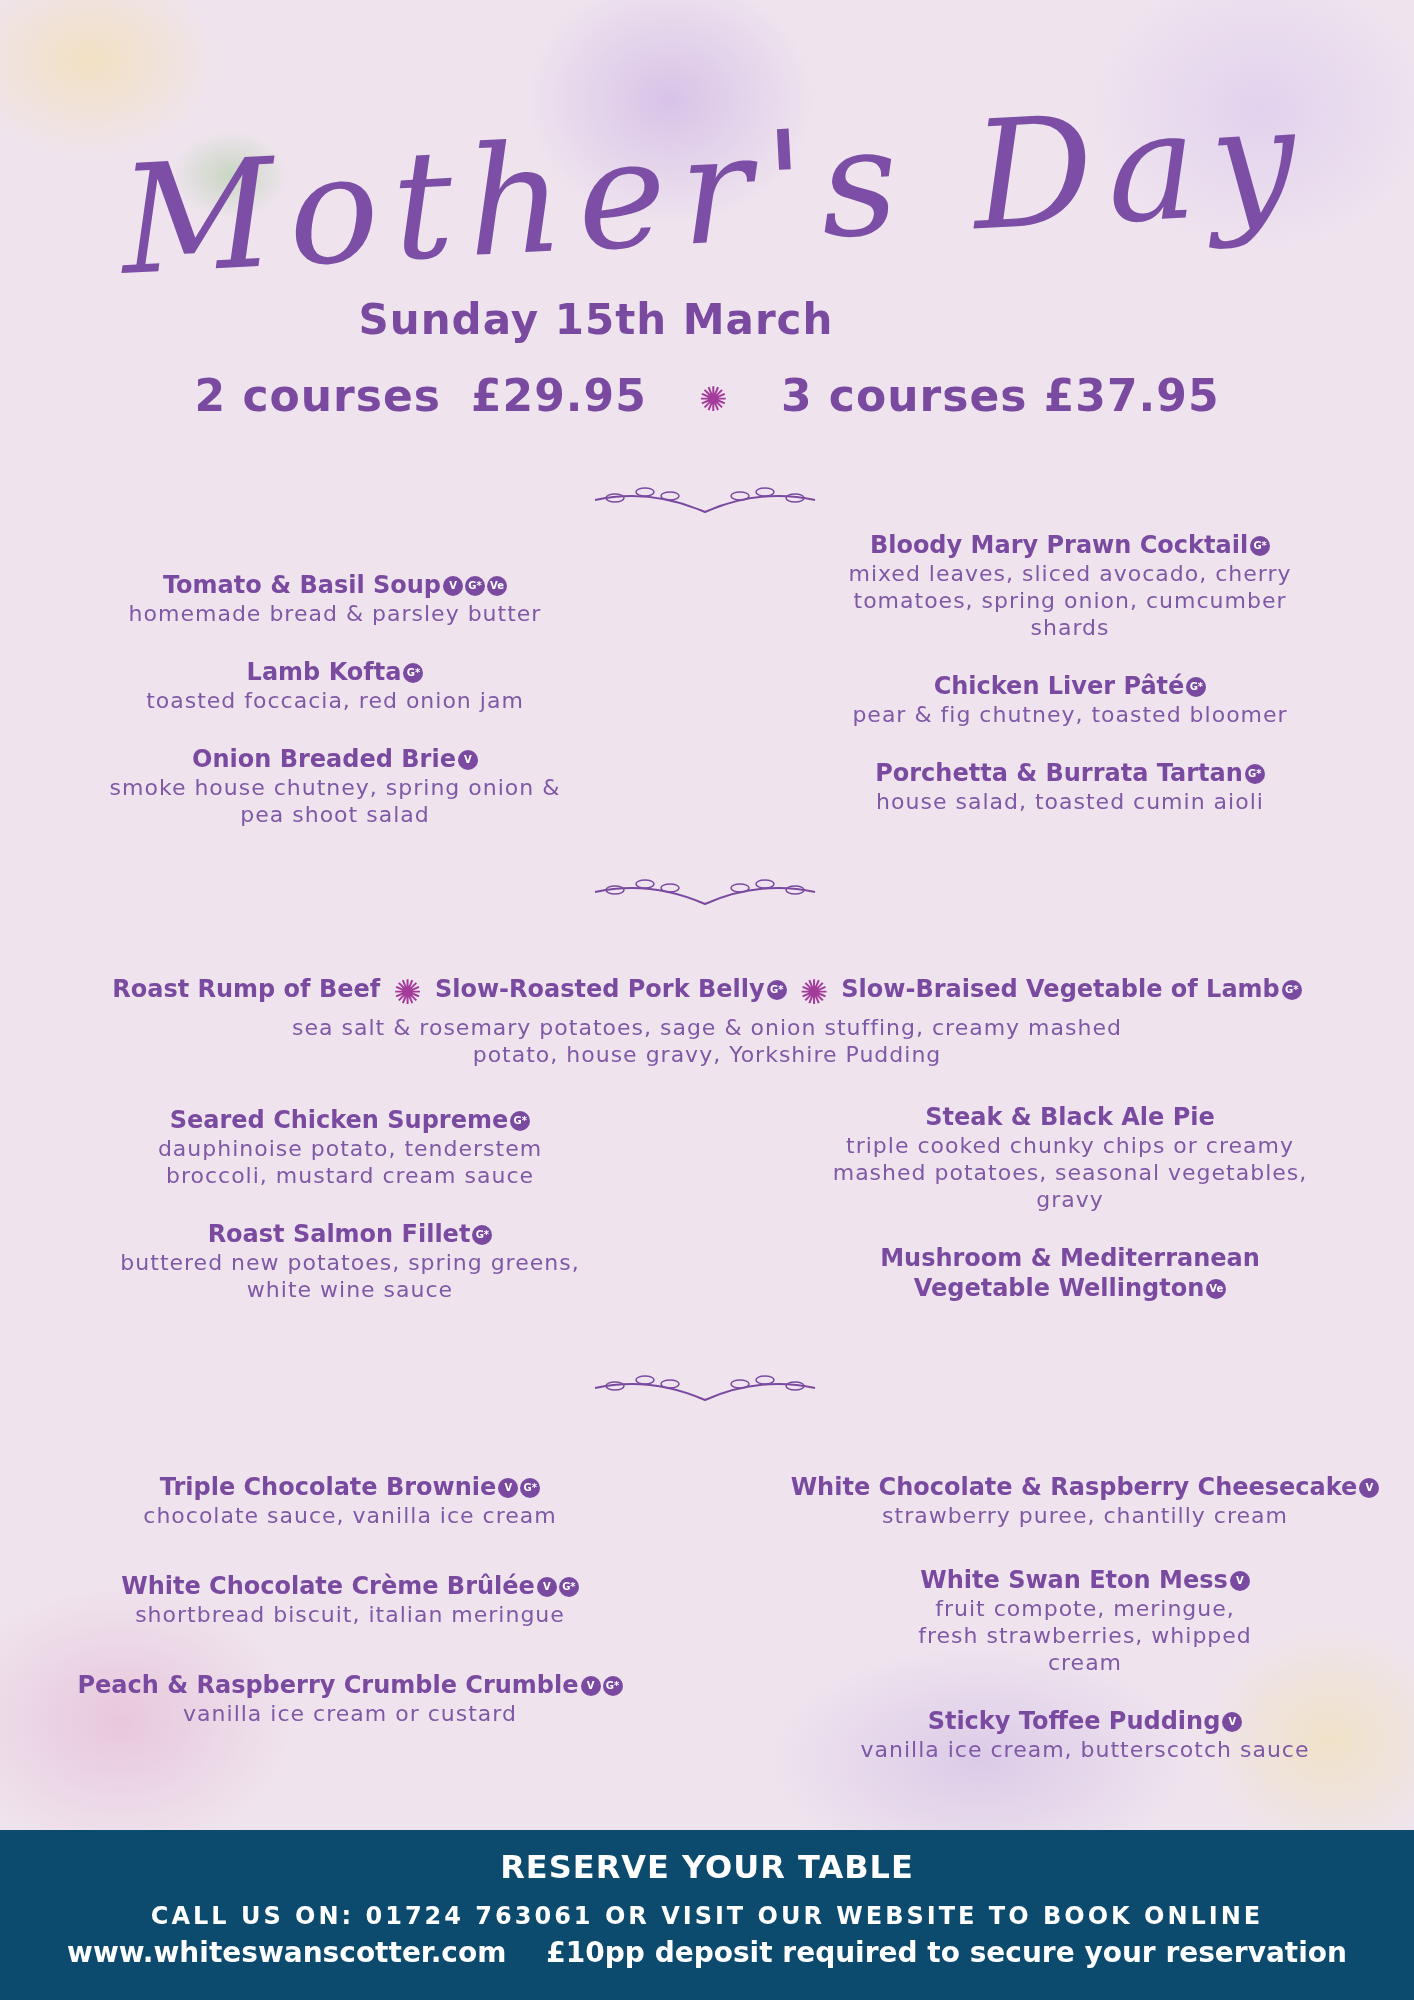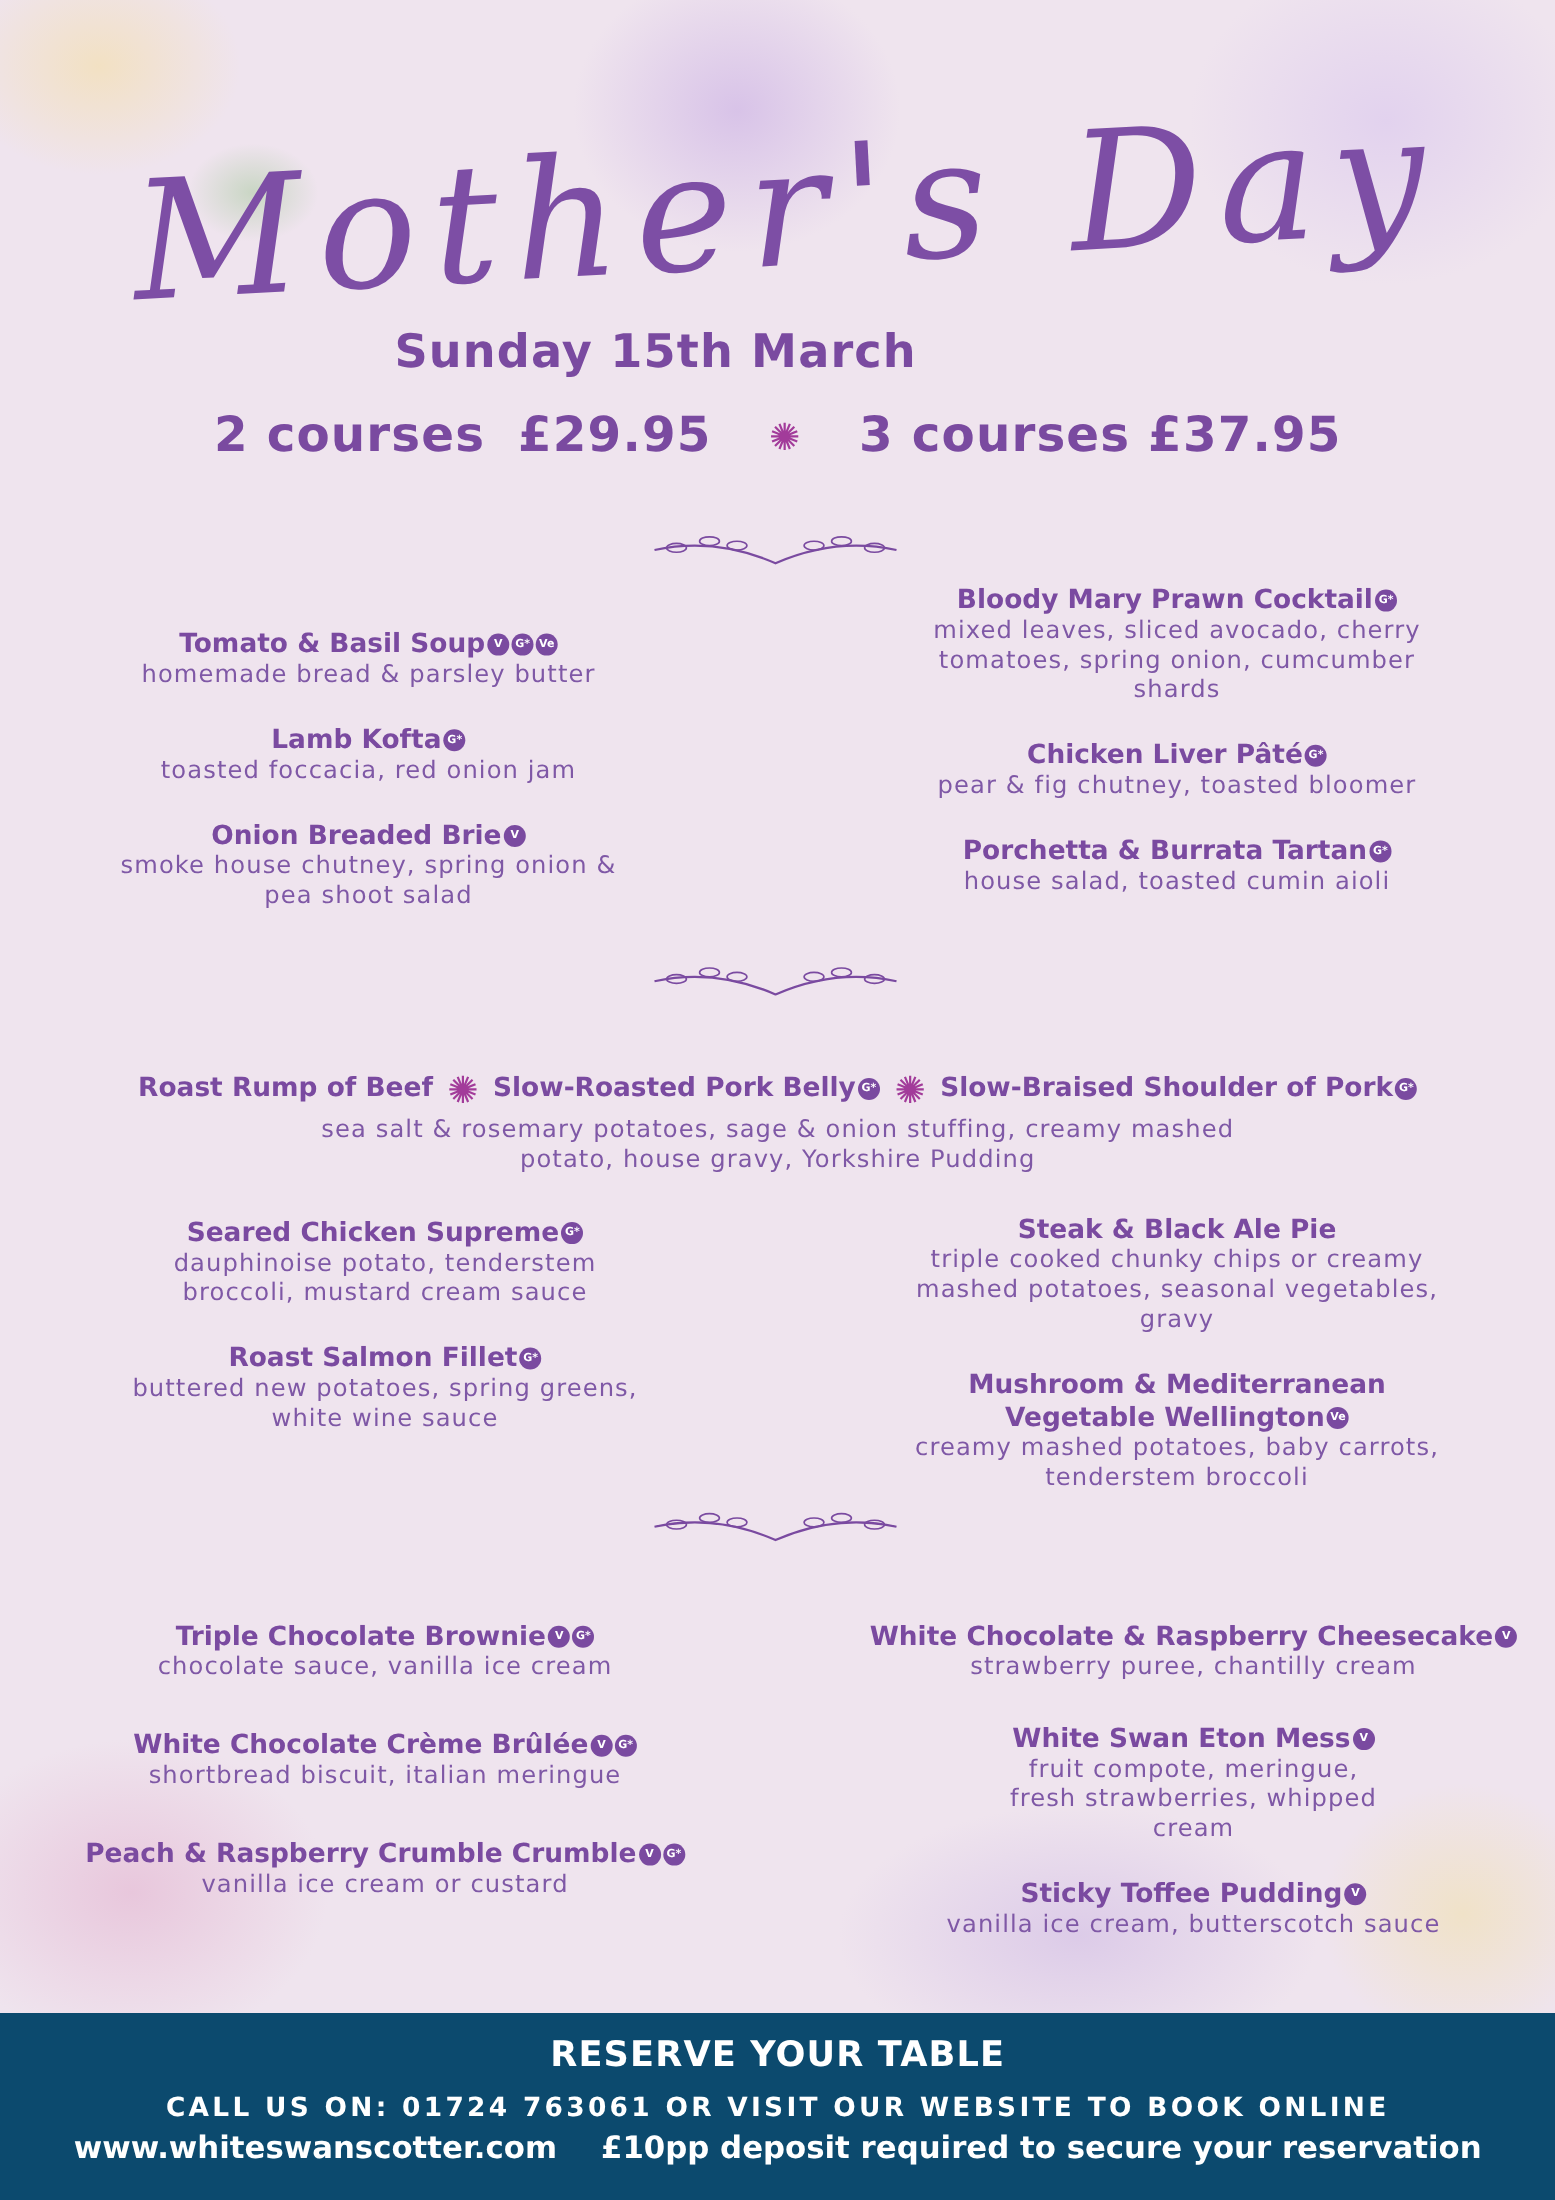--- a/index.html
+++ b/index.html
@@ -119,21 +119,21 @@
       <ellipse cx="205" cy="18" rx="9" ry="4"></ellipse>
     </g>
   </svg>
 
 <div class="mains-row">
   <div>
     <span class="name">Roast Rump of Beef</span>
     <span class="flower">✺</span>
     <span class="name"><span>Slow-Roasted Pork Belly</span><span class="badge">G*</span></span>
     <span class="flower">✺</span>
-    <span class="name"><span>Slow-Braised Shoulder of Pork</span><span class="badge">G*</span></span>
+    <span class="name"><span>Slow-Braised Vegetable of Lamb</span><span class="badge">G*</span></span>
   </div>
   <div class="desc" style="width:920px;margin:2px auto 0;">sea salt &amp; rosemary potatoes, sage &amp; onion stuffing, creamy mashed potato, house gravy, Yorkshire Pudding</div>
 </div>
 
 <div class="col" style="left:110px;top:1105px;width:480px;">
   <div class="item">
       <div class="name"><span>Seared Chicken Supreme</span><span class="badge">G*</span></div>
       <div class="desc">dauphinoise potato, tenderstem broccoli, mustard cream sauce</div>
     </div>
   <div class="item">
@@ -141,21 +141,20 @@
       <div class="desc">buttered new potatoes, spring greens, white wine sauce</div>
     </div>
 </div>
 <div class="col" style="left:800px;top:1102px;width:540px;">
   <div class="item">
       <div class="name">Steak &amp; Black Ale Pie</div>
       <div class="desc">triple cooked chunky chips or creamy mashed potatoes, seasonal vegetables, gravy</div>
     </div>
   <div class="item">
       <div class="name" style="width:400px;margin:0 auto;"><span>Mushroom &amp; Mediterranean Vegetable Wellington</span><span class="badge">Ve</span></div>
-      <div class="desc" style="width:480px;margin:0 auto;">creamy mashed potatoes, baby carrots, tenderstem broccoli</div>
     </div>
 </div>
 
 <svg class="divider" style="top:1368px" viewBox="0 0 230 40">
     <path d="M5 20 Q60 8 115 32 Q170 8 225 20" stroke="#7a4aa0" stroke-width="2" fill="none"></path>
     <g fill="none" stroke="#7a4aa0" stroke-width="1.5">
       <ellipse cx="25" cy="18" rx="9" ry="4"></ellipse>
       <ellipse cx="55" cy="12" rx="9" ry="4"></ellipse>
       <ellipse cx="80" cy="16" rx="9" ry="4"></ellipse>
       <ellipse cx="150" cy="16" rx="9" ry="4"></ellipse>

